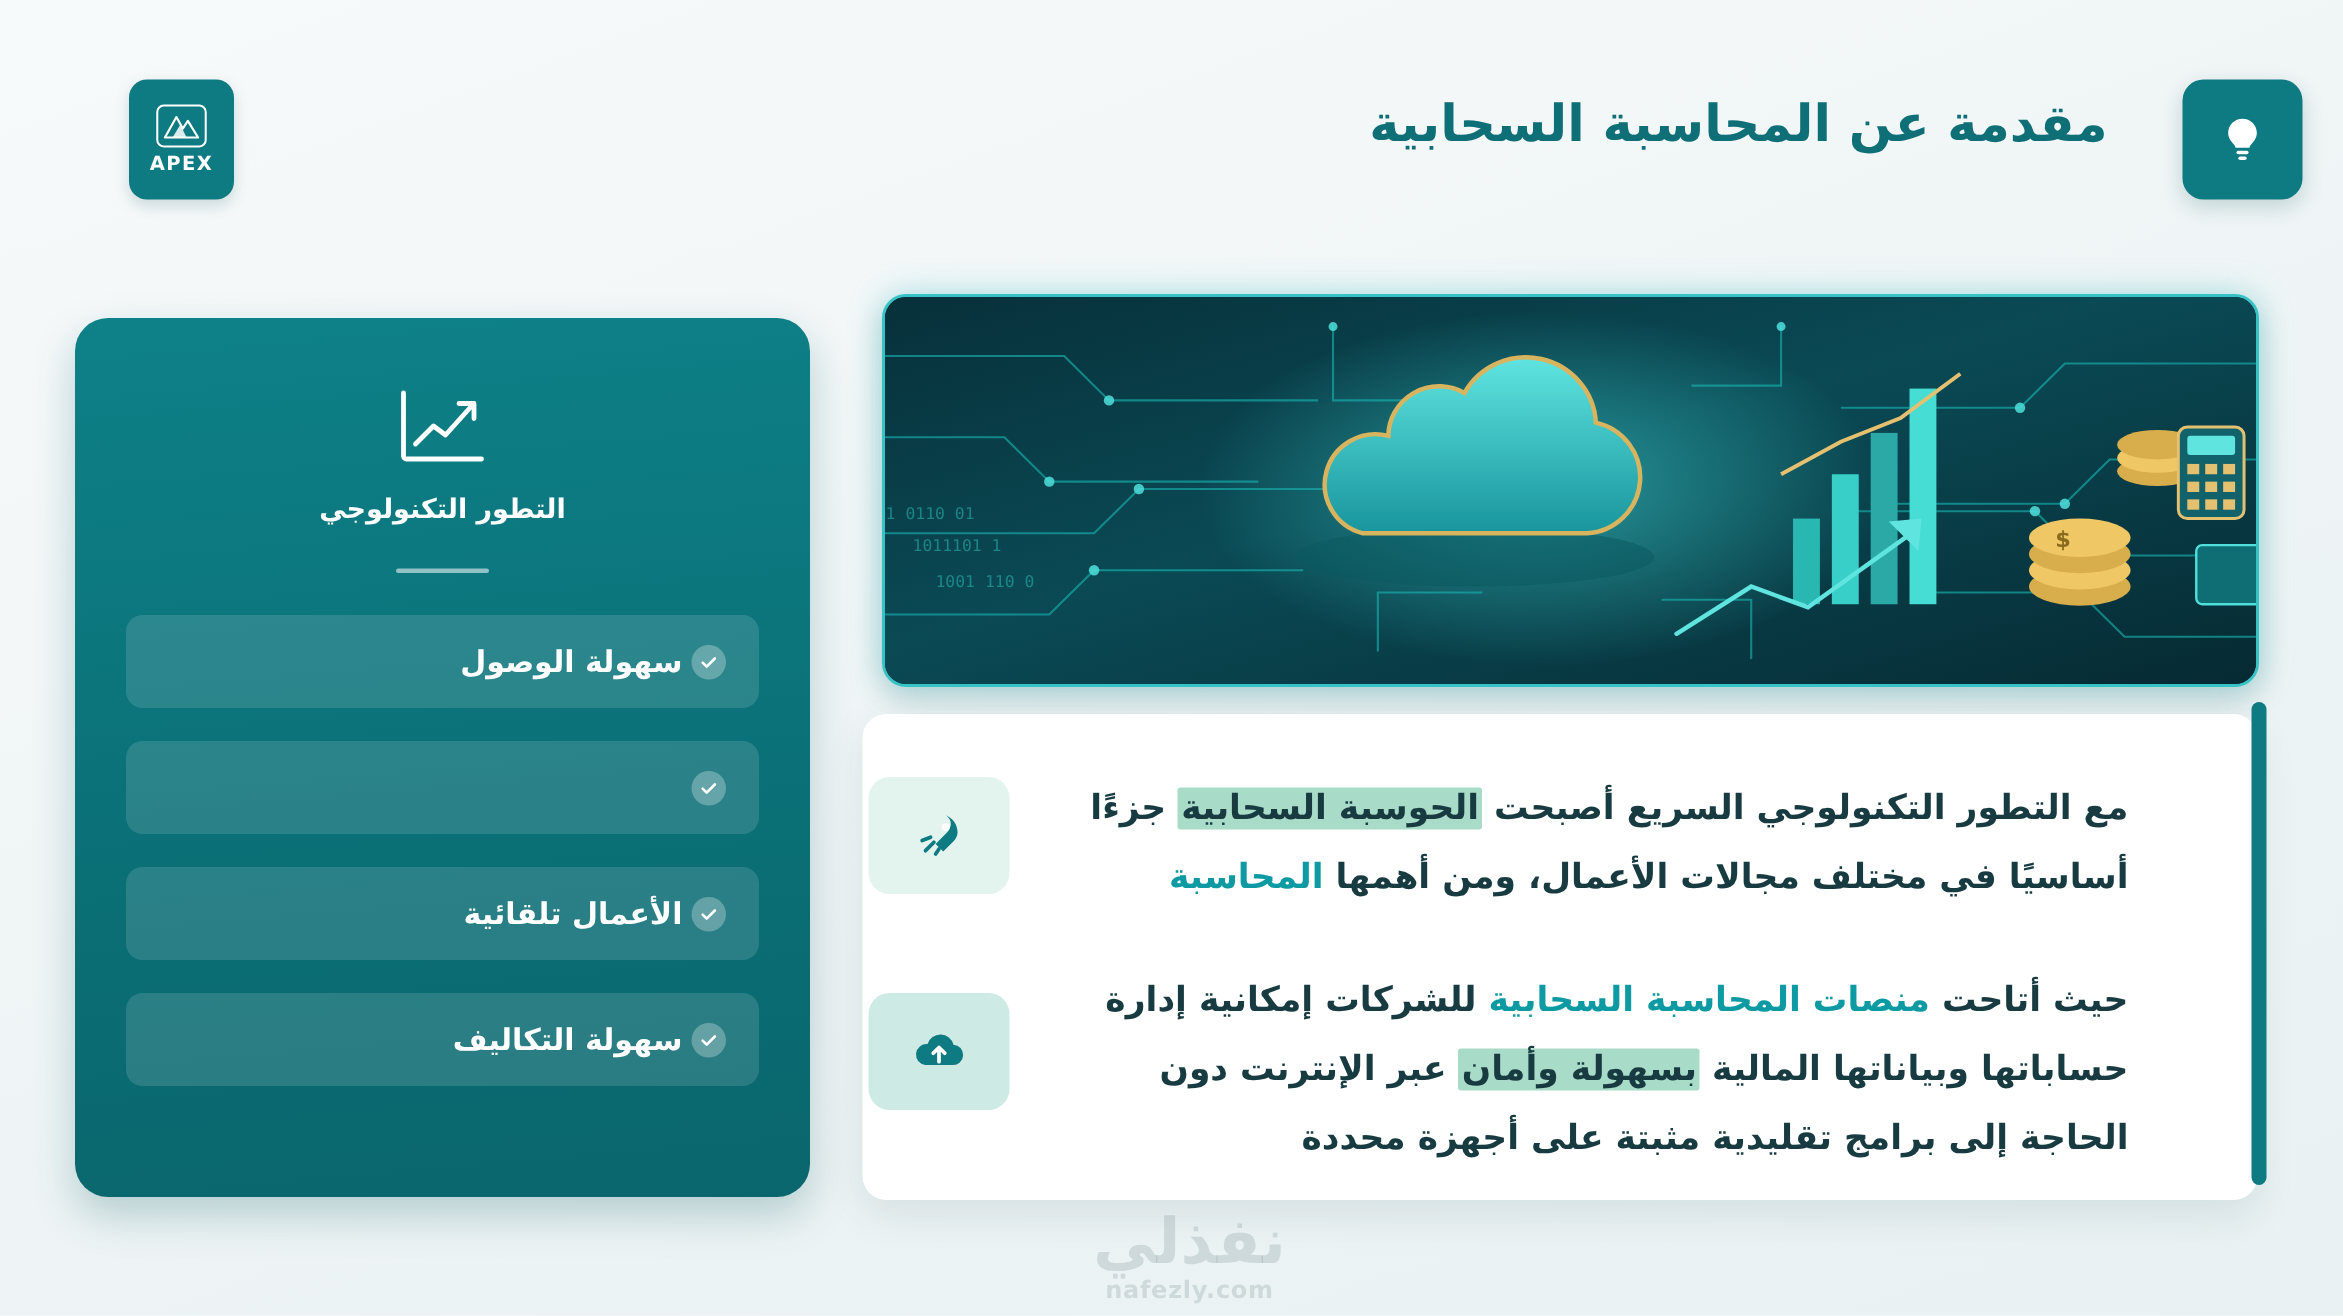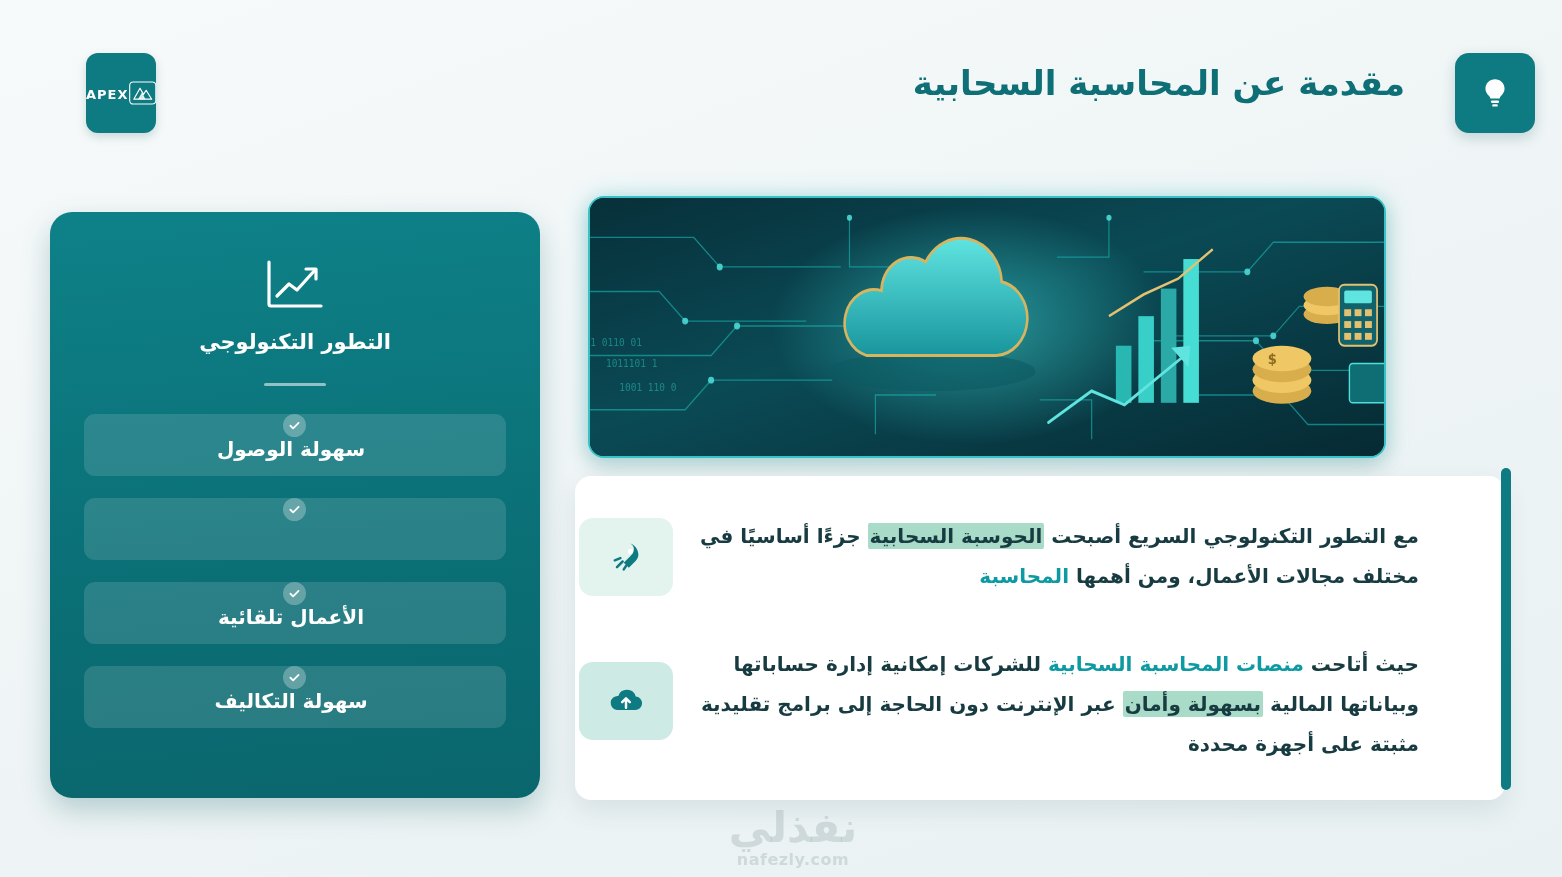--- a/index.html
+++ b/index.html
@@ -14,21 +14,21 @@
     width: 1562px; height: 877px;
     background: linear-gradient(160deg, #f7fafb 0%, #eef4f5 55%, #e9f1f2 100%);
   }
 
   
   .logo-box {
     position: absolute; left: 86px; top: 53px;
     width: 70px; height: 80px;
     background: #0e7a81;
     border-radius: 12px;
-    display: flex; flex-direction: row;
+    display: flex; flex-direction: column;
     align-items: center; justify-content: center;
     color: #fff;
     box-shadow: 0 4px 10px rgba(10,80,85,0.18);
   }
   .logo-mark { width: 34px; height: 30px; display: block; }
   .logo-text {
     font-size: 13px; font-weight: 700; letter-spacing: 1px;
     margin-top: 3px;
   }
   .title {
@@ -53,57 +53,56 @@
     width: 490px; height: 586px;
     background: linear-gradient(175deg, #0e8188 0%, #0b7077 55%, #0a666d 100%);
     border-radius: 22px;
     box-shadow: 0 12px 28px rgba(12,90,95,0.25);
     padding: 38px 34px 30px;
     color: #fff;
     text-align: center;
   }
   .side-icon { margin: 6px auto 14px; width: 64px; height: 56px; display: block; }
   .side-title {
-    font-size: 21px; font-weight: 700; line-height: 1.45;
+    font-size: 18px; font-weight: 700; line-height: 1.45;
     margin: 15px auto; max-width: 280px;
   }
   .side-divider {
     width: 62px; height: 3px; background: rgba(255,255,255,0.55);
     margin: 26px auto 28px; border-radius: 2px;
   }
   .feature {
     position: relative;
     height: 62px;
     background: rgba(255,255,255,0.13);
     border-radius: 11px;
     margin-bottom: 22px;
     display: flex; align-items: center;
     padding: 0 22px 0 18px;
     justify-content: flex-start;
-    flex-direction: column;
   }
   .feature-label {
     flex: 1;
     text-align: right;
     font-size: 20px; font-weight: 700; color: #ffffff;
     padding-right: 4px;
   }
   .check {
     width: 23px; height: 23px; flex: 0 0 23px;
     border-radius: 50%;
     background: rgba(255,255,255,0.28);
     display: flex; align-items: center; justify-content: center;
     margin-left: 2px;
   }
   .check svg { width: 13px; height: 13px; }
 
   
   .hero {
     position: absolute; left: 588px; top: 196px;
-    width: 798px; height: 262px;
+    width: 918px; height: 262px;
     border-radius: 16px;
     border: 2px solid #37c3c6;
     overflow: hidden;
     box-shadow: 0 0 22px rgba(60,200,205,0.35), 0 8px 20px rgba(10,60,65,0.18);
     background: #06252e;
   }
   .hero svg { display: block; width: 100%; height: 100%; }
 
   .text-card {
     position: absolute; left: 575px; top: 476px;
@@ -113,21 +112,21 @@
     box-shadow: 0 10px 26px rgba(20,70,80,0.10);
   }
   .text-card::after {
     content: "";
     position: absolute; right: -6px; top: -8px;
     width: 10px; height: 322px;
     background: #0e7a81; border-radius: 6px;
   }
   .para {
     position: absolute;
-    font-size: 20px;
+    font-size: 23px;
     line-height: 2.0;
     color: #173b40;
     font-weight: 600;
   }
   .para-1 { right: 86px; top: 40px; width: 725px; }
   .para-2 { right: 86px; top: 168px; width: 725px; }
   .hl { background: #a9dcc8; padding: 1px 2px; border-radius: 2px; }
   .tealtext { color: #0e9aa2; }
 
   .badge {

